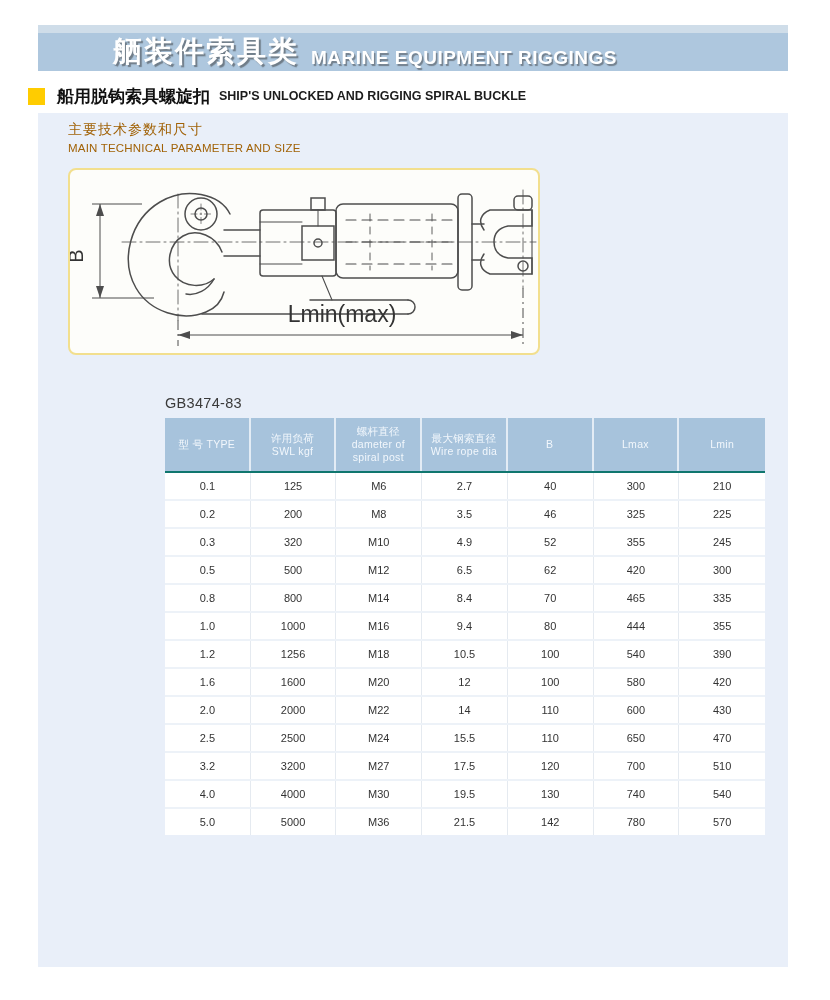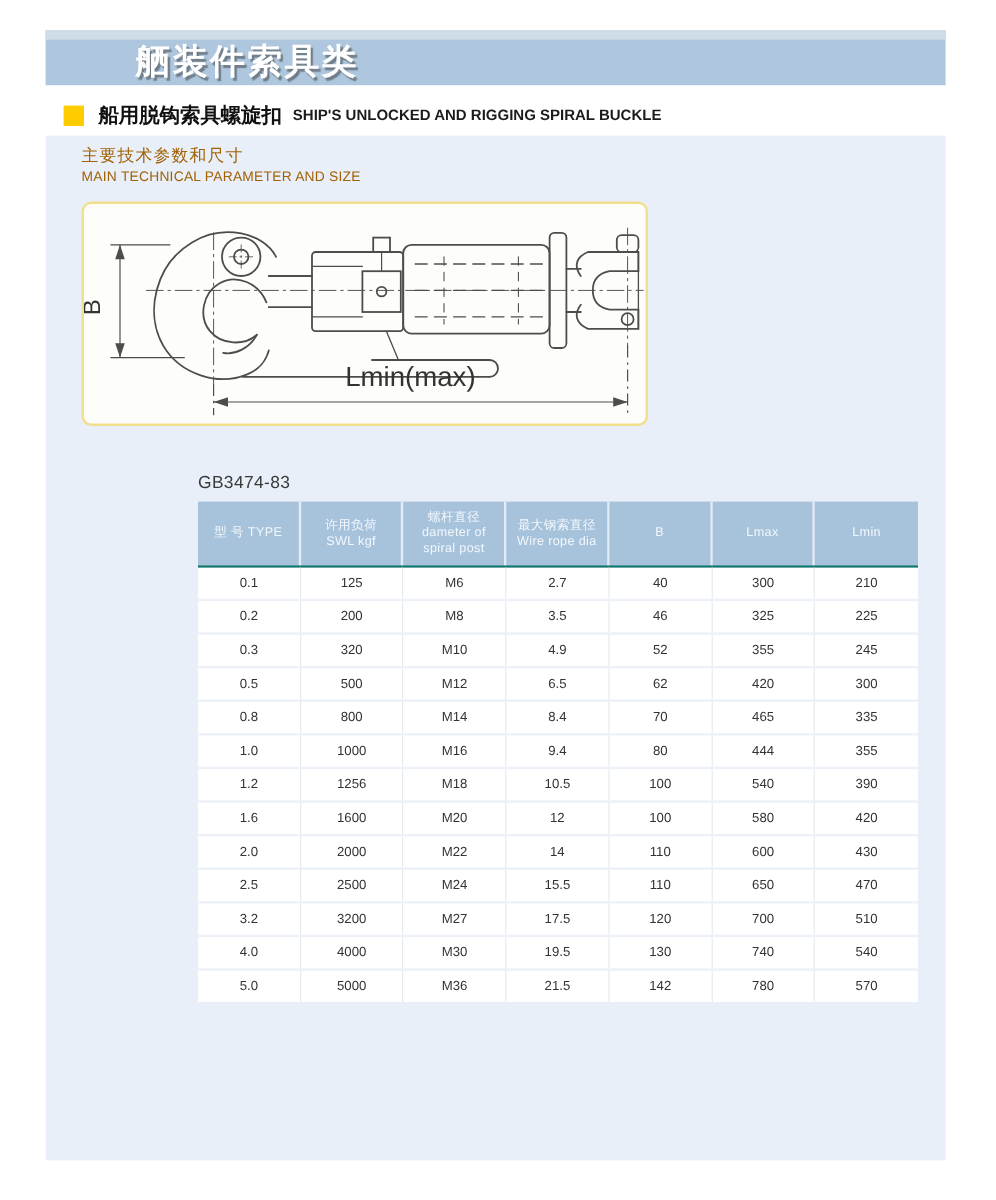--- a/index.html
+++ b/index.html
@@ -27,21 +27,21 @@
     text-shadow:2px 2px 1px rgba(100,110,120,.85);
     white-space:nowrap;
   }
   .title-en {
     font-size:19px; font-weight:bold; color:#ffffff; letter-spacing:.5px;
     text-shadow:1.5px 1.5px 1px rgba(100,110,120,.8);
     margin-left:12px; margin-top:12px; white-space:nowrap;
   }
   
   .subheader {
-    position:absolute; left:53px; top:86px; height:20px;
+    position:absolute; left:28px; top:86px; height:20px;
     display:flex; align-items:center;
   }
   .bullet { width:17px; height:17px; background:var(--accent-yellow,#ffcc00); flex:none; }
   .sub-cn { font-size:17px; font-weight:bold; color:#101010; margin-left:12px; white-space:nowrap; }
   .sub-en { font-size:12.5px; font-weight:bold; color:#1c1c1c; margin-left:9px; margin-top:0; white-space:nowrap; }
   
   .panel {
     position:absolute; left:38px; top:113px; width:750px; height:854px;
     background:var(--panel-bg,#e9eff9);
   }
@@ -81,20 +81,21 @@
 </style>
 </head>
 <body>
 
 <div>
 
   <div class="banner">
     <div class="banner-stripe"></div>
     <div class="banner-inner">
       <span class="title-cn">舾装件索具类</span>
+      <span class="title-en">MARINE EQUIPMENT RIGGINGS</span>
     </div>
   </div>
 
   <div class="subheader">
     <span class="bullet"></span>
     <span class="sub-cn">船用脱钩索具螺旋扣</span>
     <span class="sub-en">SHIP'S UNLOCKED AND RIGGING SPIRAL BUCKLE</span>
   </div>
 
   <div class="panel">

